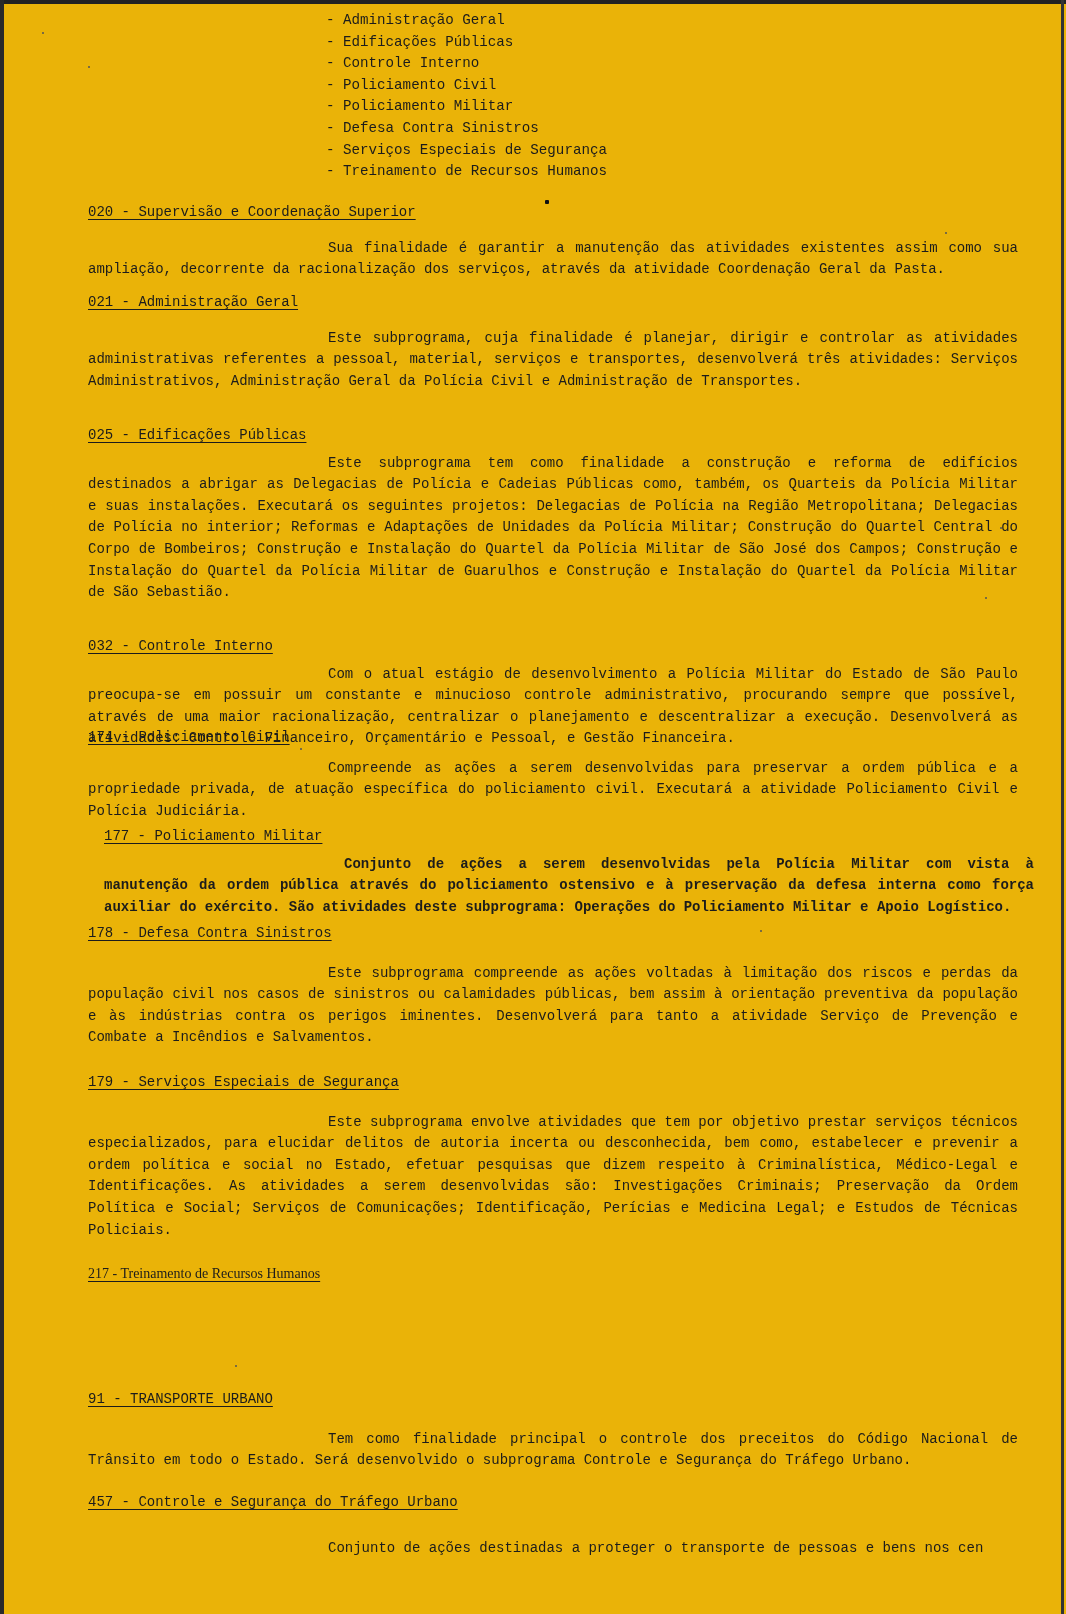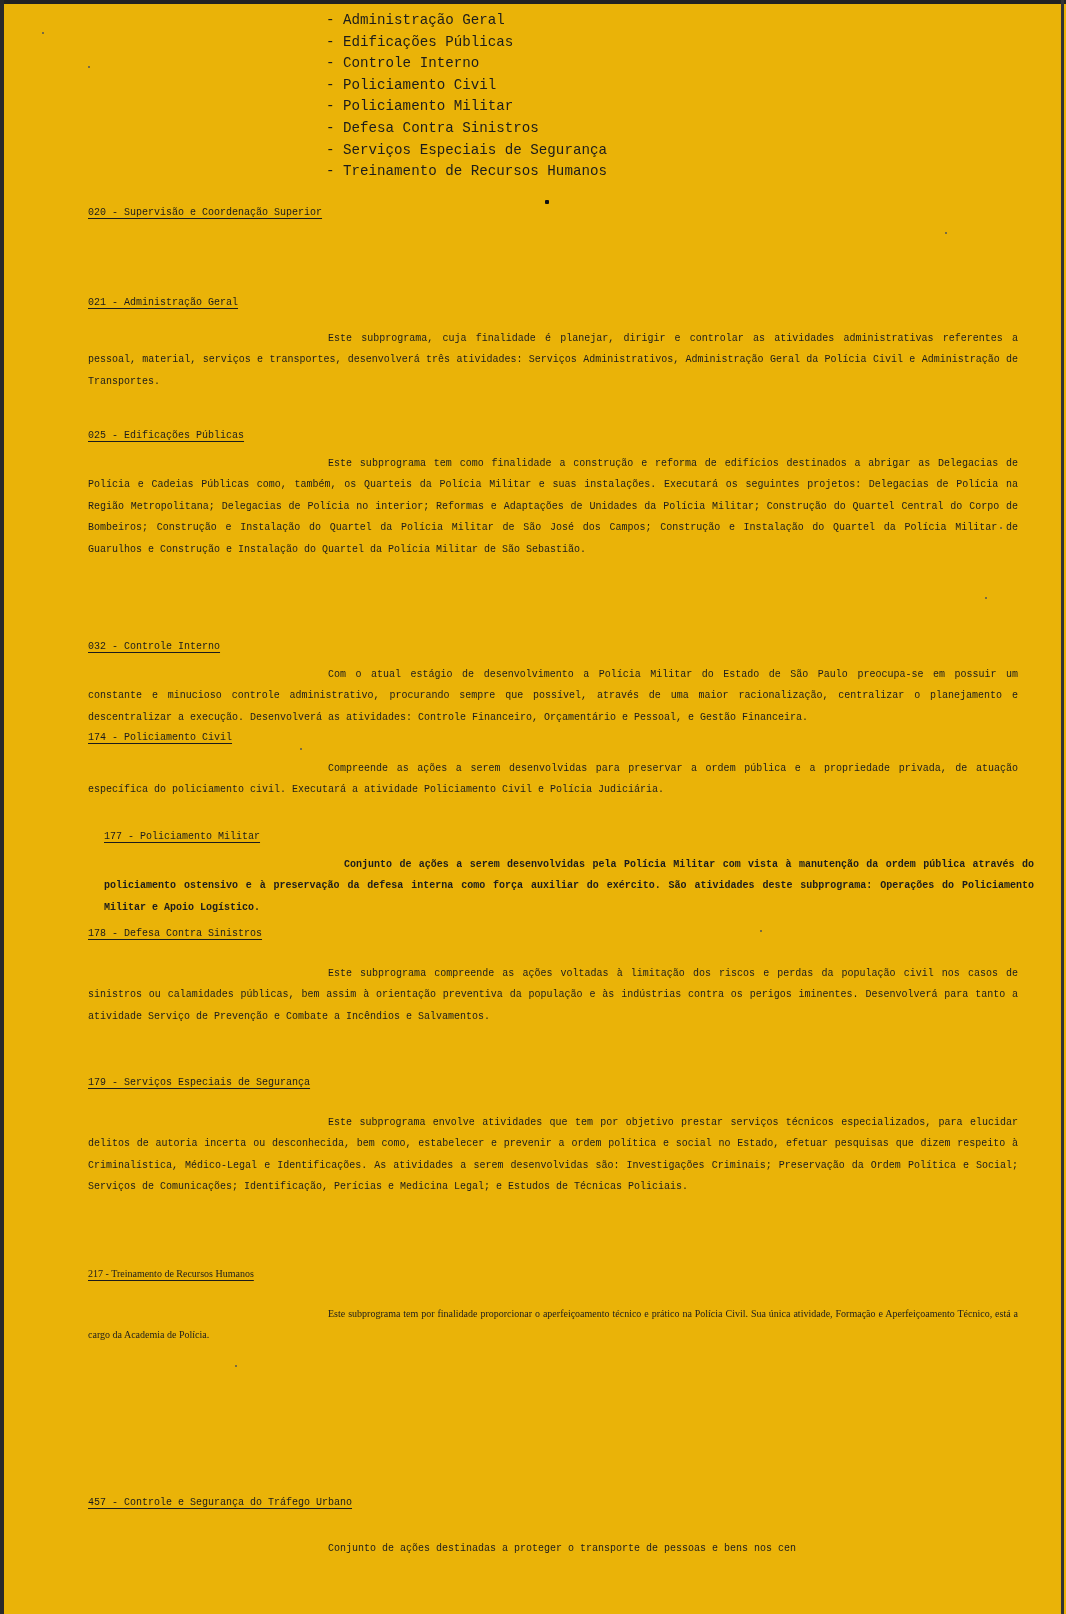--- a/index.html
+++ b/index.html
@@ -17,21 +17,21 @@
   .border-top { position: absolute; left: 0; top: 0; width: 1066px; height: 4px; background: #222; }
   .border-left { position: absolute; left: 0; top: 0; width: 4px; height: 1614px; background: #2a2a2a; }
   .border-right { position: absolute; left: 1061px; top: 0; width: 3px; height: 1614px; background: #333; }
   .toc {
     position: absolute; left: 326px; top: 10px;
     font-size: 14.2px; line-height: 21.6px;
   }
   .toc-item { white-space: pre; }
   .text-block {
     position: absolute; left: 88px; width: 930px;
-    font-size: 10px; line-height: 21.6px;
+    font-size: 14px; line-height: 21.6px;
   }
   .heading {
     display: inline-block; text-decoration: underline; text-underline-offset: 3px;
     white-space: pre;
   }
   .para { text-align: justify; text-indent: 240px; margin: 0; }
   .speck { position: absolute; width: 2px; height: 2px; background: #555; border-radius: 1px; }
 </style>
 </head>
 <body>
@@ -47,20 +47,21 @@
     <div class="toc-item">- Controle Interno</div>
     <div class="toc-item">- Policiamento Civil</div>
     <div class="toc-item">- Policiamento Militar</div>
     <div class="toc-item">- Defesa Contra Sinistros</div>
     <div class="toc-item">- Serviços Especiais de Segurança</div>
     <div class="toc-item">- Treinamento de Recursos Humanos</div>
   </div>
 
   <div class="text-block" style="top:202px;">
     <div class="heading">020 - Supervisão e Coordenação Superior</div>
+    <p class="para" style="margin-top:14px;">Sua finalidade é garantir a manutenção das atividades existentes assim como sua ampliação, decorrente da racionalização dos serviços, através da atividade Coordenação Geral da Pasta.</p>
   </div>
 
   <div class="text-block" style="top:292px;">
     <div class="heading">021 - Administração Geral</div>
     <p class="para" style="margin-top:14px;">Este subprograma, cuja finalidade é planejar, dirigir e controlar as atividades administrativas referentes a pessoal, material, serviços e transportes, desenvolverá três atividades: Serviços Administrativos, Administração Geral da Polícia Civil e Administração de Transportes.</p>
   </div>
 
   <div class="text-block" style="top:425px;">
     <div class="heading">025 - Edificações Públicas</div>
     <p class="para" style="margin-top:6px;">Este subprograma tem como finalidade a construção e reforma de edifícios destinados a abrigar as Delegacias de Polícia e Cadeias Públicas como, também, os Quarteis da Polícia Militar e suas instalações. Executará os seguintes projetos: Delegacias de Polícia na Região Metropolitana; Delegacias de Polícia no interior; Reformas e Adaptações de Unidades da Polícia Militar; Construção do Quartel Central do Corpo de Bombeiros; Construção e Instalação do Quartel da Polícia Militar de São José dos Campos; Construção e Instalação do Quartel da Polícia Militar de Guarulhos e Construção e Instalação do Quartel da Polícia Militar de São Sebastião.</p>
@@ -86,23 +87,26 @@
     <p class="para" style="margin-top:18px;">Este subprograma compreende as ações voltadas à limitação dos riscos e perdas da população civil nos casos de sinistros ou calamidades públicas, bem assim à orientação preventiva da população e às indústrias contra os perigos iminentes. Desenvolverá para tanto a atividade Serviço de Prevenção e Combate a Incêndios e Salvamentos.</p>
   </div>
 
   <div class="text-block" style="top:1072px;">
     <div class="heading">179 - Serviços Especiais de Segurança</div>
     <p class="para" style="margin-top:18px;">Este subprograma envolve atividades que tem por objetivo prestar serviços técnicos especializados, para elucidar delitos de autoria incerta ou desconhecida, bem como, estabelecer e prevenir a ordem política e social no Estado, efetuar pesquisas que dizem respeito à Criminalística, Médico-Legal e Identificações. As atividades a serem desenvolvidas são: Investigações Criminais; Preservação da Ordem Política e Social; Serviços de Comunicações; Identificação, Perícias e Medicina Legal; e Estudos de Técnicas Policiais.</p>
   </div>
 
   <div class="text-block" style="top:1263px;font-family:Liberation Serif, serif;">
     <div class="heading">217 - Treinamento de Recursos Humanos</div>
-    <p class="para" style="margin-top:18px;">Este subprograma tem por finalidade proporcionar o aperfeiçoamento técnico e prático na Polícia Civil. Sua única atividade, Formação e Aperfeiçoamento Técnico, está a cargo da Academia de Polícia.</p>
   </div>
 
+  <div class="text-block" style="top:1389px;">
+    <div class="heading">91 - TRANSPORTE URBANO</div>
+    <p class="para" style="margin-top:18px;">Tem como finalidade principal o controle dos preceitos do Código Nacional de Trânsito em todo o Estado. Será desenvolvido o subprograma Controle e Segurança do Tráfego Urbano.</p>
+  </div>
 
   <div class="text-block" style="top:1492px;">
     <div class="heading">457 - Controle e Segurança do Tráfego Urbano</div>
     <p class="para" style="margin-top:24px;">Conjunto de ações destinadas a proteger o transporte de pessoas e bens nos cen</p>
   </div>
 
   <div class="speck" style="left:545px;top:200px;width:4px;height:4px;background:#111;"></div>
   <div class="speck" style="left:42px;top:32px;"></div>
   <div class="speck" style="left:88px;top:66px;"></div>
   <div class="speck" style="left:945px;top:232px;"></div>

